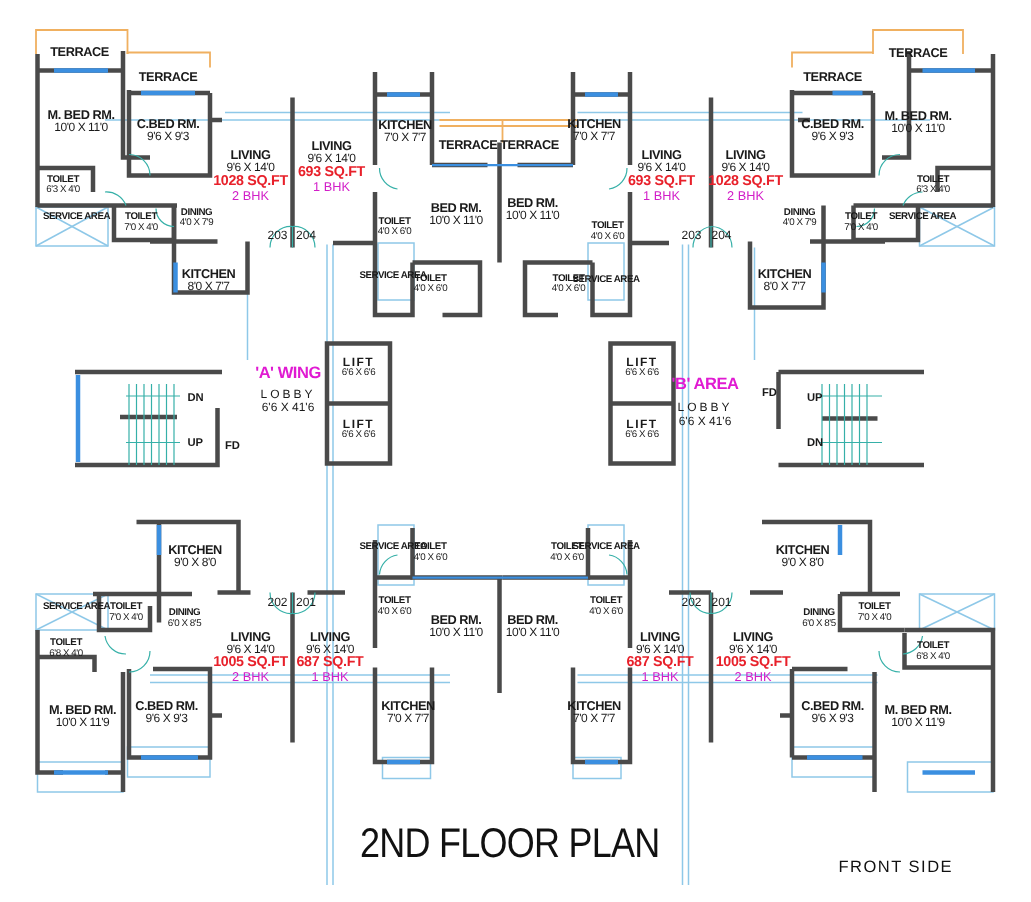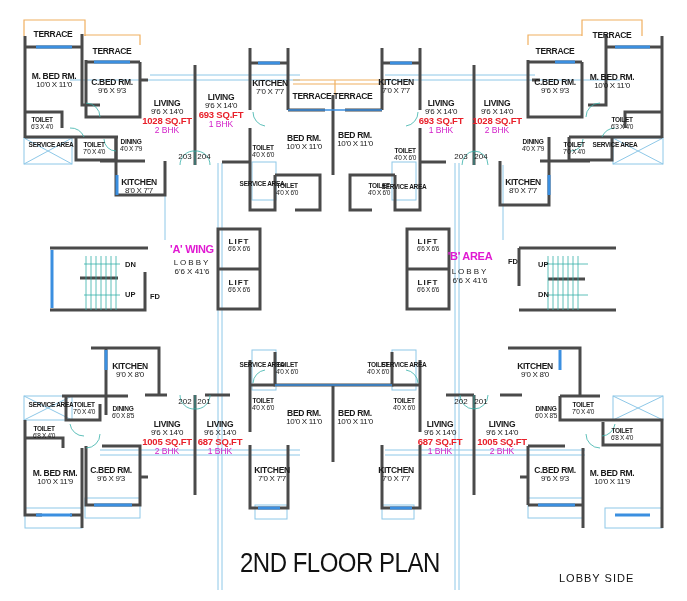--- a/index.html
+++ b/index.html
@@ -522,13 +522,13 @@
 <div class="lbl" style="left:555px;top:466px;">
     <span class="n">C.BED RM.</span>
     <span class="d">9'6 X 9'3</span>
   </div>
 <div class="lbl" style="left:612px;top:469px;">
     <span class="n">M. BED RM.</span>
     <span class="d">10'0 X 11'9</span>
   </div>
 
 <div class="title">2ND FLOOR PLAN</div>
-<div class="front">LOBBY SIDE</div>
+<div class="front">FRONT SIDE</div>
 
 </body></html>

